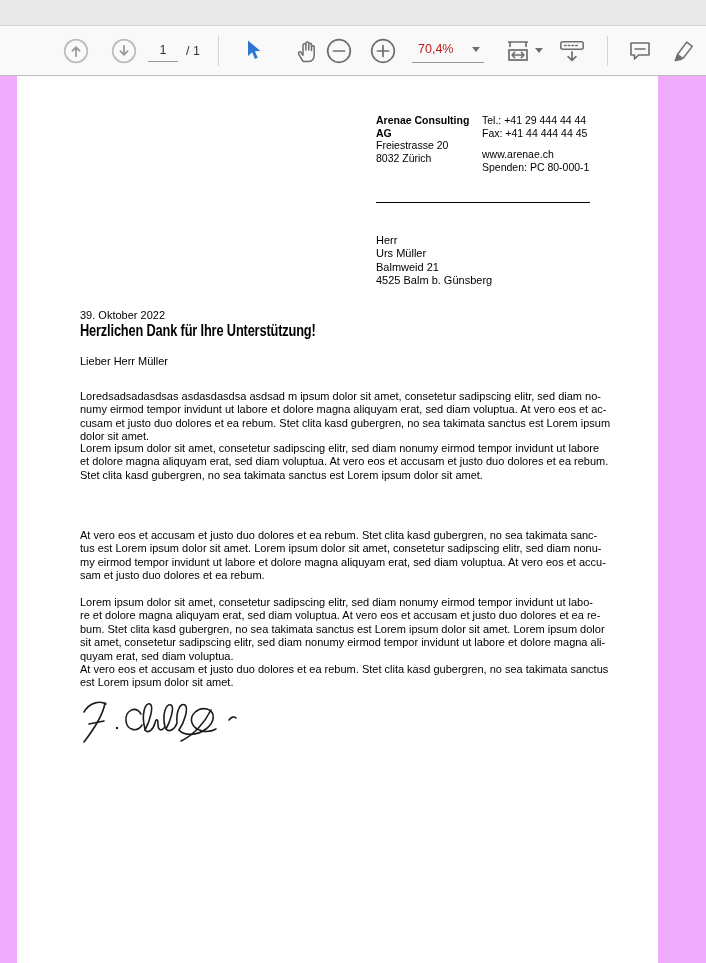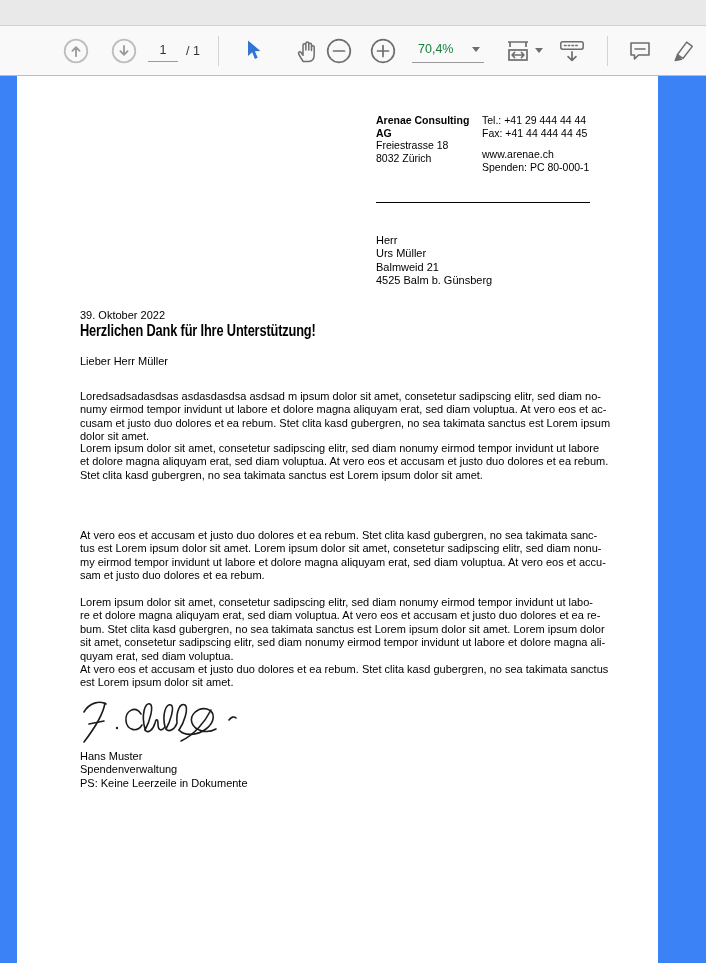--- a/index.html
+++ b/index.html
@@ -13,27 +13,27 @@
   .toolbar { position:relative; height:50px; background:#f9f9f9; border-bottom:1px solid #bdbdbd; }
   .tb { position:absolute; top:50%; transform:translateY(-50%); display:flex; align-items:center; justify-content:center; }
   .tb-btn { width:28px; height:28px; cursor:pointer; }
   .sep { width:1px; height:30px; background:#d4d4d4; }
   .page-num-input { width:30px; height:22px; border:none; border-bottom:1px solid #9a9a9a;
                     background:transparent; text-align:center; font-size:12.5px; color:#333;
                     font-family:"Liberation Sans", sans-serif; }
   .page-total { font-size:12.5px; color:#333; }
   .zoom-box { border-bottom:1px solid #9a9a9a; height:24px; width:72px; display:flex; align-items:center;
               justify-content:space-between; padding:0 4px 2px 6px; cursor:pointer; }
-  .zoom-text { font-size:12.5px; color:#15803d; }
+  .zoom-text { font-size:12.5px; color:#b91c1c; }
   .caret-down { width:0; height:0; border-left:4px solid transparent; border-right:4px solid transparent;
                 border-top:5px solid #6e6e6e; }
   .caret-small { margin-left:4px; }
 
   
-  .content { position:relative; height:887px; background:#3b82f6; }
+  .content { position:relative; height:887px; background:#f0abfc; }
   .page { position:absolute; left:17px; top:0; width:641px; height:887px; background:#ffffff; }
   .abs { position:absolute; }
 
   .small-txt { font-size:10.5px; line-height:12.5px; color:#000; }
   .body-txt  { font-size:11px;   line-height:13.4px; color:#000; }
   .bold { font-weight:bold; }
   .pre { white-space:pre; }
   .addr-rule { border-top:1px solid #000; width:214px; height:0; }
   .subject { font-size:16px; font-weight:bold; letter-spacing:-0.2px;
              transform:scaleX(0.8); transform-origin:0 0; white-space:nowrap; }
@@ -130,21 +130,21 @@
     </svg>
   </div>
 </div>
 
 <div class="content">
   <div class="page">
 
     <div class="abs small-txt" style="left:359px; top:38px;">
       <div class="bold">Arenae Consulting</div>
       <div class="bold">AG</div>
-      <div>Freiestrasse 18</div>
+      <div>Freiestrasse 20</div>
       <div>8032 Zürich</div>
     </div>
 
     <div class="abs small-txt" style="left:465px; top:38px;">
       <div>Tel.:  +41 29 444 44 44</div>
       <div>Fax: +41 44 444 44 45</div>
       <div style="margin-top:9px;">www.arenae.ch</div>
       <div>Spenden: PC 80-000-1</div>
     </div>
 
@@ -195,20 +195,15 @@
           <path d="M68,36 C71,40 76,36 78,29 C79,24 81,25 81,30 C81,36 84,38 88,33"></path>
           <path d="M88,33 C85,20 89,9 94,11 C98,13 93,28 89,35"></path>
           <path d="M89,35 C92,39 98,35 100,29 C99,18 103,8 108,11 C112,14 107,29 102,36"></path>
           <path d="M102,36 C107,42 120,42 129,35 C138,28 139,18 130,15 C121,13 112,21 115,29 C118,37 130,40 139,35"></path>
           <path d="M134,16 C128,28 117,41 104,47"></path>
           <path d="M152,26 C154,23 157,22 159,24"></path>
         </g>
       </svg>
     </div>
 
-    <div class="abs body-txt" style="left:63px; top:674px;">
-      <div>Hans Muster</div>
-      <div>Spendenverwaltung</div>
-      <div>PS: Keine Leerzeile in Dokumente</div>
-    </div>
 
   </div>
 </div>
 
 </body></html>

